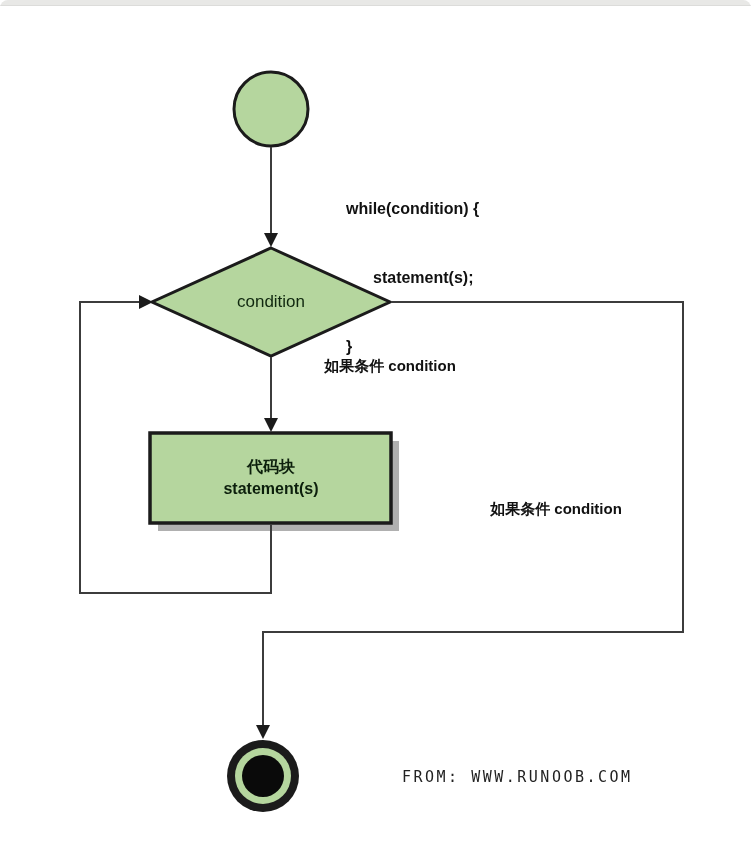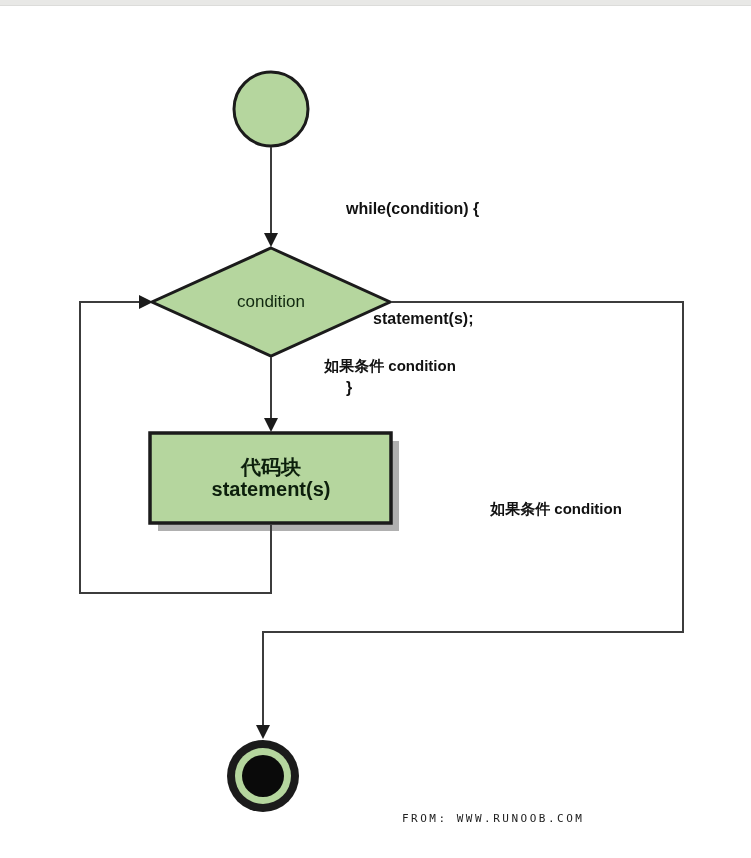--- a/index.html
+++ b/index.html
@@ -3,40 +3,41 @@
 <meta charset="utf-8">
 <style>
   html, body { margin: 0; padding: 0; background: #ffffff; }
   .stage {
     position: relative;
     width: 751px;
     height: 858px;
     background: #ffffff;
     overflow: hidden;
     font-family: "Liberation Sans", sans-serif;
+    border-radius: 8px;
   }
   .topbar {
     position: absolute;
     left: 0; top: 0;
     width: 100%; height: 5px;
     background: #e8e8e6;
     border-bottom: 1px solid #dcdcda;
   }
   .chart-svg { position: absolute; left: 0; top: 0; }
 
   .txt { position: absolute; color: #111111; }
 
   .code-block {
     left: 346px; top: 151px;
     font-size: 16px;
     font-weight: bold;
     line-height: 23px;
     white-space: pre;
   }
-  .code-line-2 { margin-left: 27px; margin-top: 41px; }
+  .code-line-2 { margin-left: 27px; }
 
   .condition-label {
     left: 271px; top: 302px;
     transform: translate(-50%, -50%);
     font-size: 17px;
     font-weight: normal;
     color: #10280f;
     white-space: nowrap;
   }
 
@@ -47,36 +48,35 @@
     text-align: right;
     white-space: nowrap;
     transform: translateX(-50%);
   }
   .true-label  { left: 390px; top: 354px; }
   .false-label { left: 556px; top: 497px; }
 
   .block-label {
     left: 271px; top: 478px;
     transform: translate(-50%, -50%);
-    font-size: 20px;
+    font-size: 16px;
     font-weight: bold;
     line-height: 22px;
     text-align: center;
     color: #0c1f0c;
     white-space: nowrap;
   }
 
   .attribution {
     left: 402px; top: 768px;
     font-family: "DejaVu Sans Mono", monospace;
-    font-size: 11px;
+    font-size: 15px;
     letter-spacing: 2.5px;
     color: #222222;
     white-space: nowrap;
-    margin-top: 44px;
   }
 </style>
 </head>
 <body>
 
 <div class="stage">
 
   <div class="topbar"></div>
 
   <svg class="chart-svg" width="751" height="858" viewBox="0 0 751 858">

